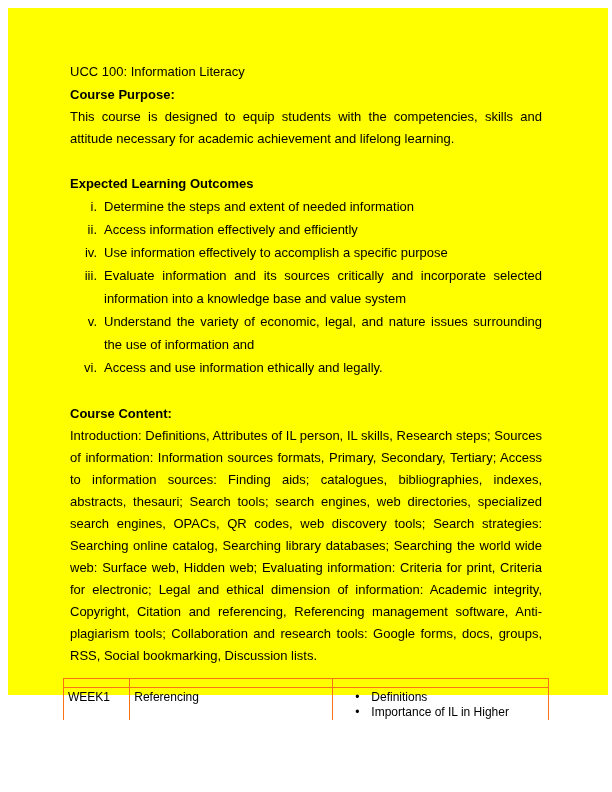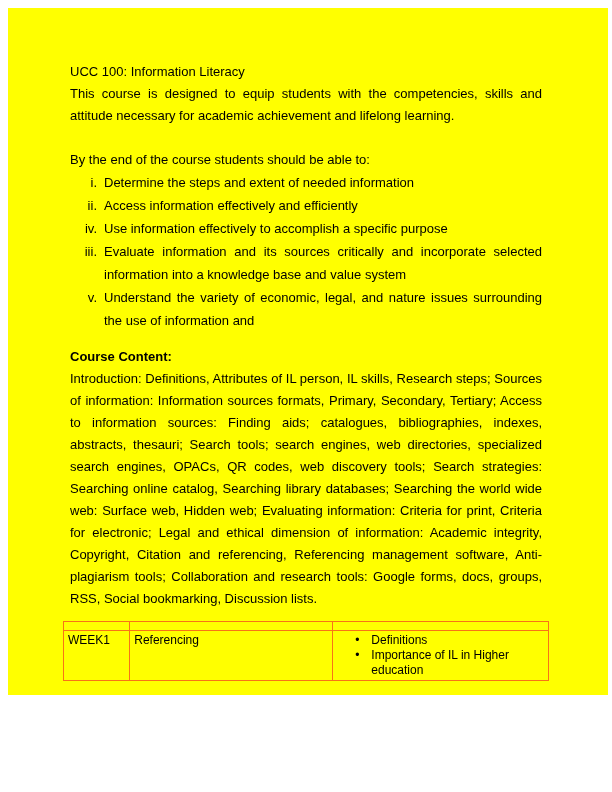--- a/index.html
+++ b/index.html
@@ -44,21 +44,21 @@
     font-size: 13px;
     line-height: 22px;
   }
   .body-text {
     margin: 0;
     text-align: justify;
     font-size: 13px;
     line-height: 22px;
   }
   .gap-1 { height: 22px; }
-  .heading-content { margin-top: 14px; }
+  .heading-content { margin-top: 24px; }
   .outcomes-list {
     list-style: none;
     margin: 0;
     padding: 0;
   }
   .outcome-item {
     display: flex;
     font-size: 13px;
     line-height: 23px;
   }
@@ -108,25 +108,26 @@
 </head>
 <body>
 
 <div class="page">
   <div class="paper"></div>
 
   <div class="content">
 
     <p class="doc-title">UCC 100: Information Literacy</p>
 
+    <p class="section-heading">Course Purpose:</p>
     <p class="body-text">This course is designed to equip students with the competencies, skills and attitude necessary for academic achievement and lifelong learning.</p>
 
     <div class="gap-1"></div>
 
-    <p class="body-text">By the end of the course students should be able to:</p>
+    <p class="section-heading">Expected Learning Outcomes</p>
 
     <ul class="outcomes-list">
       <li class="outcome-item">
         <span class="outcome-num">i.</span>
         <span class="outcome-text">Determine the steps and extent of needed information</span>
       </li>
       <li class="outcome-item">
         <span class="outcome-num">ii.</span>
         <span class="outcome-text">Access information effectively and efficiently</span>
       </li>
@@ -134,20 +135,24 @@
         <span class="outcome-num">iv.</span>
         <span class="outcome-text">Use information effectively to accomplish a specific purpose</span>
       </li>
       <li class="outcome-item">
         <span class="outcome-num">iii.</span>
         <span class="outcome-text">Evaluate information and its sources critically and incorporate selected information into a knowledge base and value system</span>
       </li>
       <li class="outcome-item">
         <span class="outcome-num">v.</span>
         <span class="outcome-text">Understand the variety of economic, legal, and nature issues surrounding the use of information and</span>
+      </li>
+      <li class="outcome-item">
+        <span class="outcome-num">vi.</span>
+        <span class="outcome-text">Access and use information ethically and legally.</span>
       </li>
     </ul>
 
     <p class="section-heading heading-content">Course Content:</p>
     <p class="body-text">Introduction: Definitions, Attributes of IL person, IL skills, Research steps; Sources of information: Information sources formats, Primary, Secondary, Tertiary; Access to information sources: Finding aids; catalogues, bibliographies, indexes, abstracts, thesauri; Search tools; search engines, web directories, specialized search engines, OPACs, QR codes, web discovery tools; Search strategies: Searching online catalog, Searching library databases; Searching the world wide web: Surface web, Hidden web; Evaluating information: Criteria for print, Criteria for electronic; Legal and ethical dimension of information: Academic integrity, Copyright, Citation and referencing, Referencing management software, Anti-plagiarism tools; Collaboration and research tools: Google forms, docs, groups, RSS, Social bookmarking, Discussion lists.</p>
 
     <table class="schedule-table">
       <tbody>
         <tr class="header-row">
           <td class="col-week"></td>

